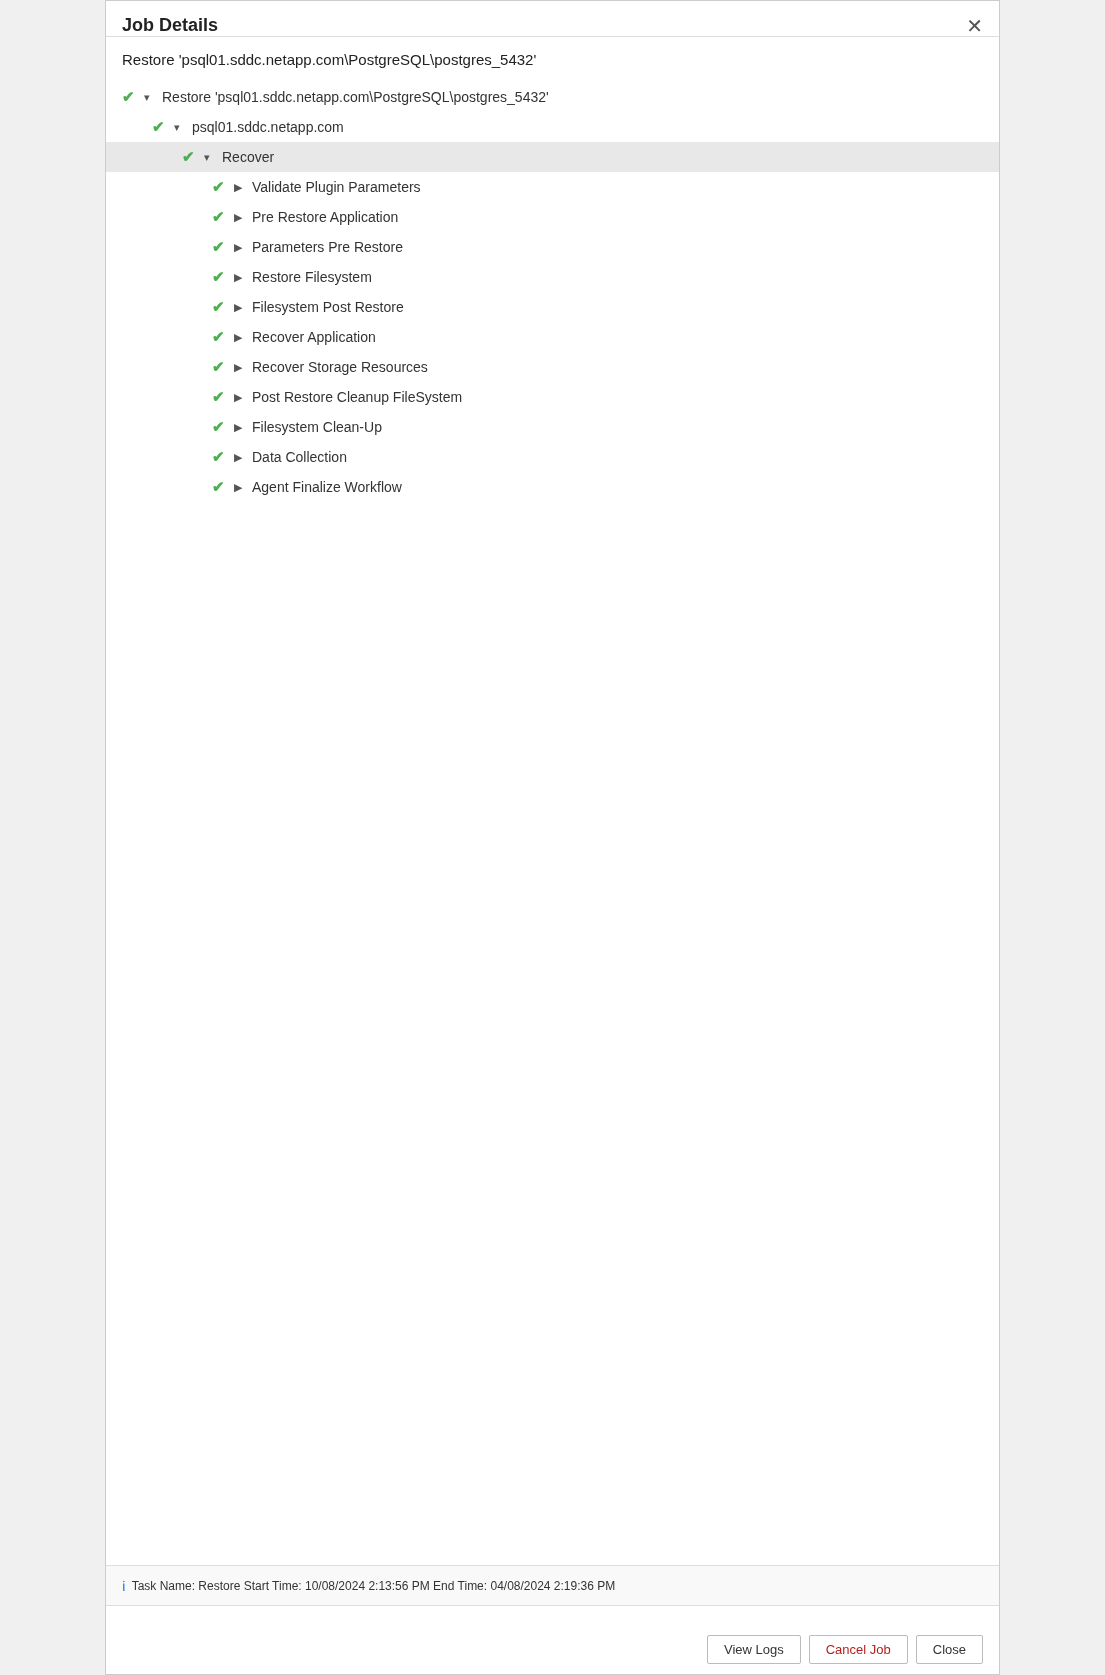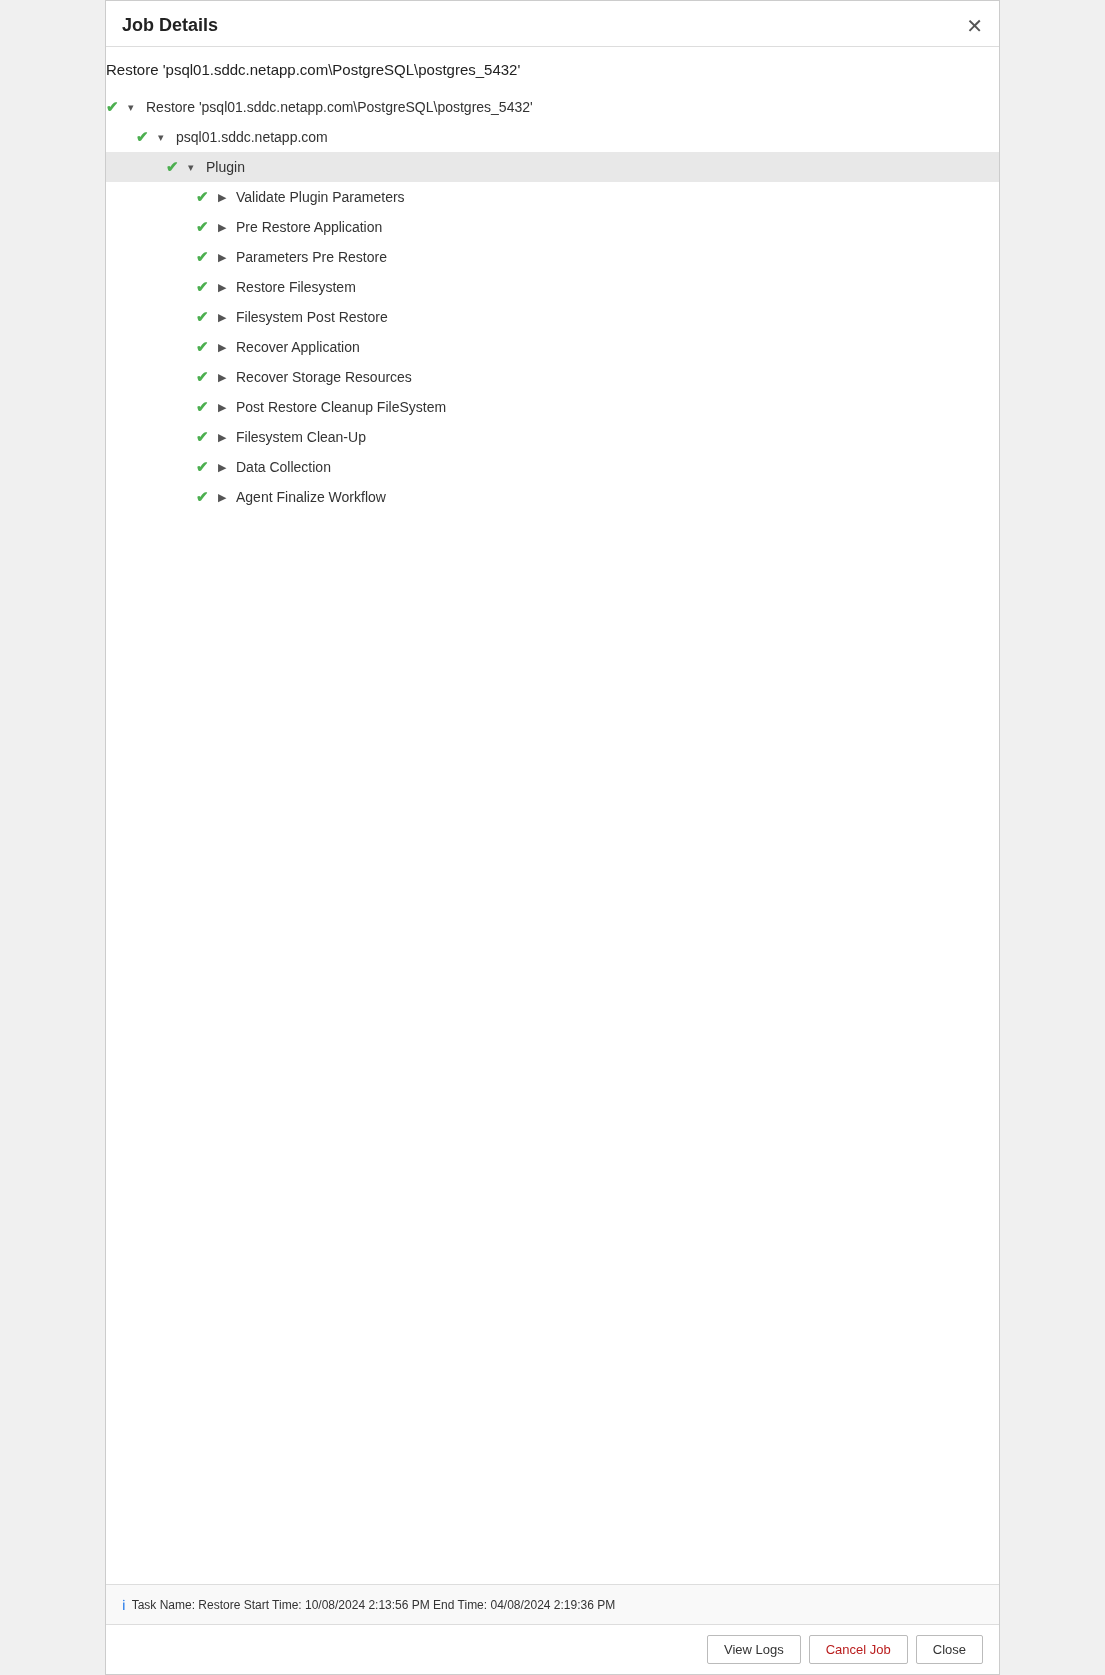--- a/index.html
+++ b/index.html
@@ -18,39 +18,39 @@
       background: #fff;
       border: 1px solid #ccc;
       display: flex;
       flex-direction: column;
       position: relative;
     }
     .dialog-header {
       display: flex;
       align-items: center;
       justify-content: space-between;
-      padding: 14px 16px 10px 16px;
+      padding: 14px 16px 0 16px;
       border-bottom: 1px solid #ddd;
     }
     .dialog-title {
       font-size: 18px;
       font-weight: bold;
       color: #222;
     }
     .close-btn {
       background: none;
       border: none;
       font-size: 20px;
       cursor: pointer;
       color: #555;
       line-height: 1;
     }
     .dialog-body {
       flex: 1;
-      padding: 14px 0;
+      padding: 14px 16px;
       overflow-y: auto;
     }
     .job-title {
       font-size: 15px;
       color: #222;
       margin-bottom: 14px;
     }
     .tree {
       list-style: none;
       padding: 0;
@@ -107,20 +107,21 @@
       background: #fff;
     }
     .btn {
       padding: 6px 16px;
       font-size: 13px;
       border: 1px solid #bbb;
       background: #fff;
       cursor: pointer;
       color: #333;
       border-radius: 2px;
+      margin-top: 19px;
     }
     .btn-disabled {
       color: #b91c1c;
       cursor: default;
     }
   </style>
 </head>
 <body>
 
 <div class="dialog">
@@ -139,21 +140,21 @@
       <span class="tree-label">Restore 'psql01.sddc.netapp.com\PostgreSQL\postgres_5432'</span>
     </li>
         <li class="tree-item">
       <span class="check-icon" style="margin-left:30px">✔</span>
       <span class="tree-arrow">▾</span>
       <span class="tree-label">psql01.sddc.netapp.com</span>
     </li>
         <li class="tree-item highlighted">
       <span class="check-icon" style="margin-left:60px">✔</span>
       <span class="tree-arrow">▾</span>
-      <span class="tree-label">Plugin</span>
+      <span class="tree-label">Recover</span>
     </li>
         <li class="tree-item">
       <span class="check-icon" style="margin-left:90px">✔</span>
       <span class="tree-arrow">▶</span>
       <span class="tree-label">Validate Plugin Parameters</span>
     </li>
         <li class="tree-item">
       <span class="check-icon" style="margin-left:90px">✔</span>
       <span class="tree-arrow">▶</span>
       <span class="tree-label">Pre Restore Application</span>

